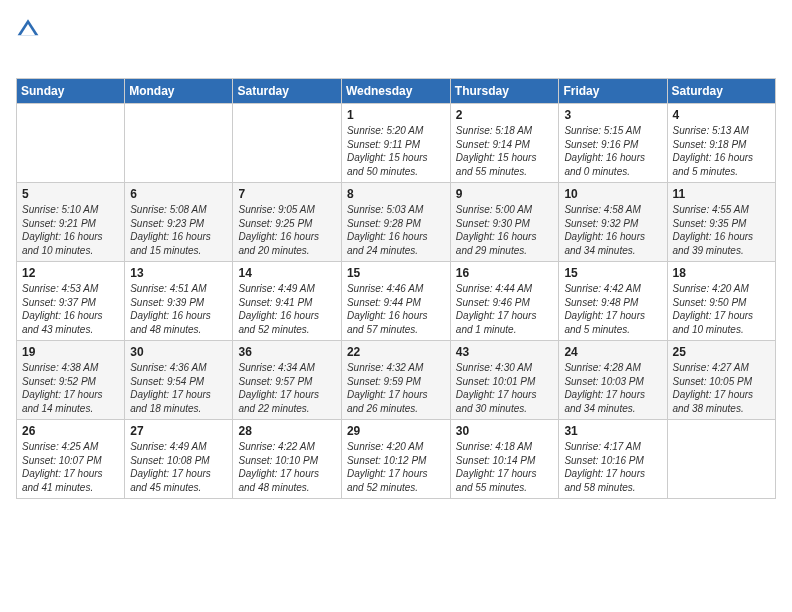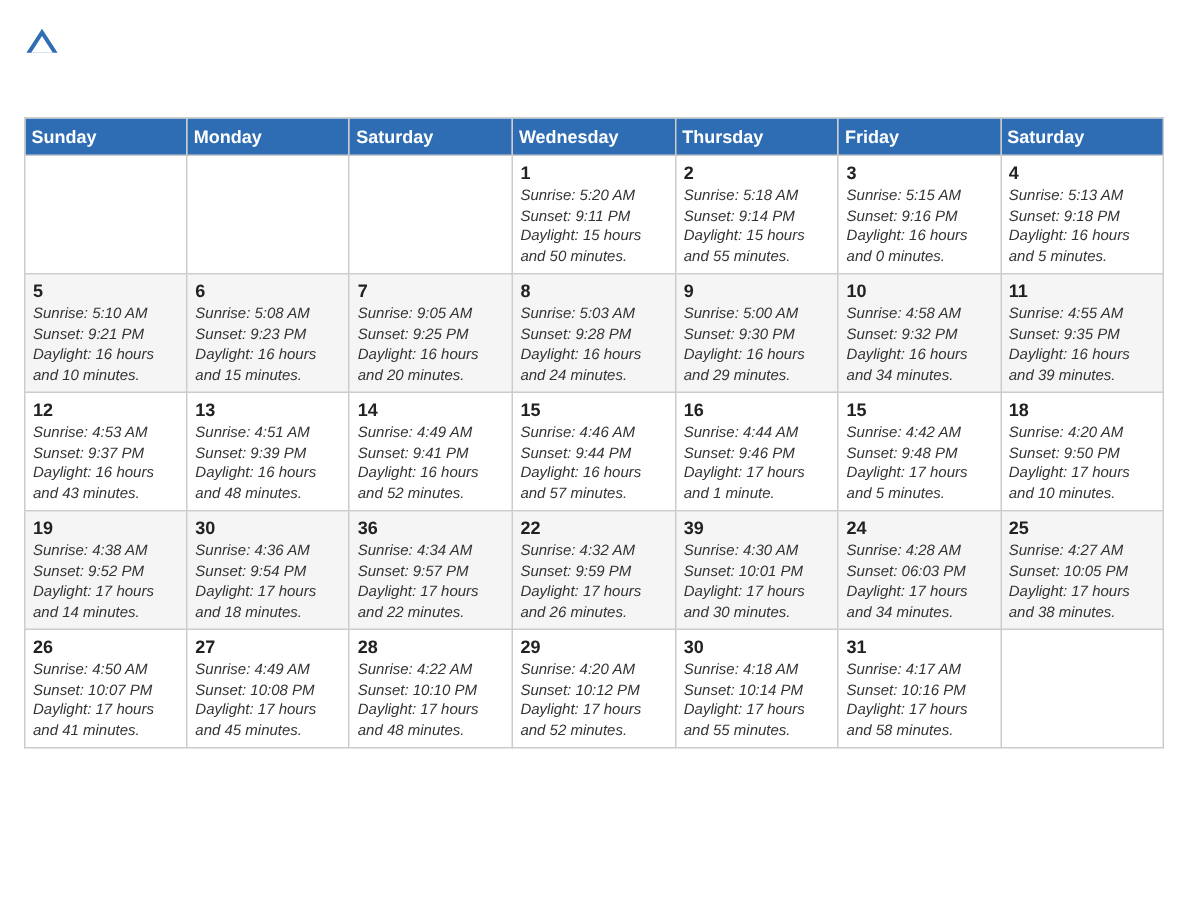--- a/index.html
+++ b/index.html
@@ -265,42 +265,42 @@
 Sunset: 9:57 PM
 Daylight: 17 hours and 22 minutes.</div>
         </td>
         <td>
           <div class="day-number">22</div>
           <div class="day-info">Sunrise: 4:32 AM
 Sunset: 9:59 PM
 Daylight: 17 hours and 26 minutes.</div>
         </td>
         <td>
-          <div class="day-number">39</div>
+          <div class="day-number">43</div>
           <div class="day-info">Sunrise: 4:30 AM
 Sunset: 10:01 PM
 Daylight: 17 hours and 30 minutes.</div>
         </td>
         <td>
           <div class="day-number">24</div>
           <div class="day-info">Sunrise: 4:28 AM
-Sunset: 06:03 PM
+Sunset: 10:03 PM
 Daylight: 17 hours and 34 minutes.</div>
         </td>
         <td>
           <div class="day-number">25</div>
           <div class="day-info">Sunrise: 4:27 AM
 Sunset: 10:05 PM
 Daylight: 17 hours and 38 minutes.</div>
         </td>
       </tr>
       <tr>
         <td>
           <div class="day-number">26</div>
-          <div class="day-info">Sunrise: 4:50 AM
+          <div class="day-info">Sunrise: 4:25 AM
 Sunset: 10:07 PM
 Daylight: 17 hours and 41 minutes.</div>
         </td>
         <td>
           <div class="day-number">27</div>
           <div class="day-info">Sunrise: 4:49 AM
 Sunset: 10:08 PM
 Daylight: 17 hours and 45 minutes.</div>
         </td>
         <td>

